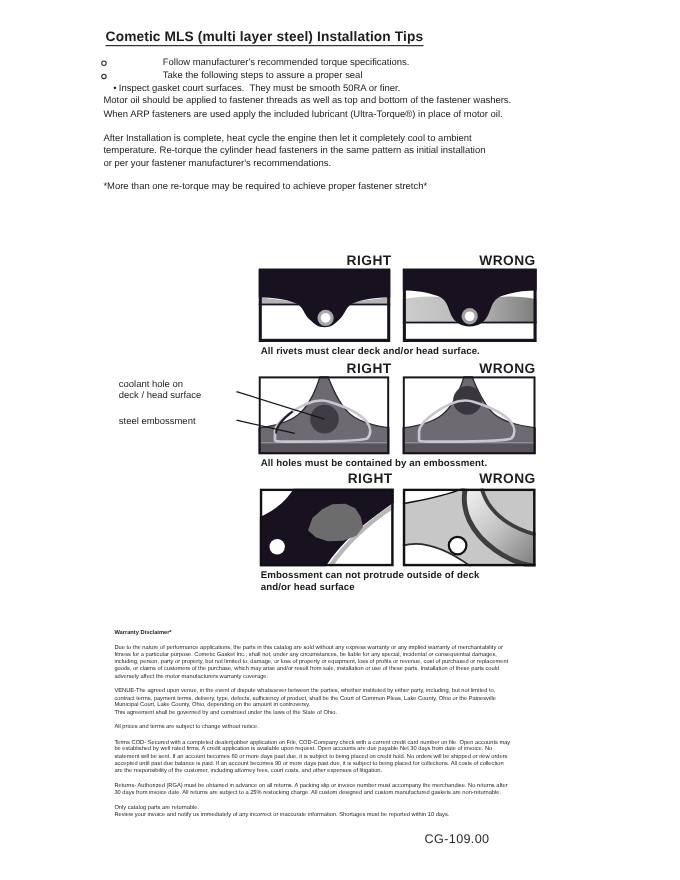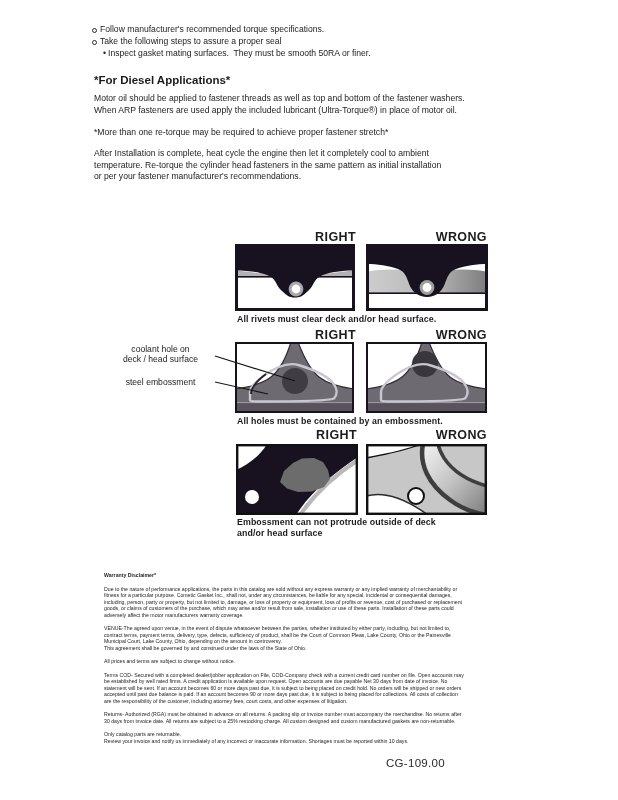--- a/index.html
+++ b/index.html
@@ -8,71 +8,71 @@
     font-family:"Liberation Sans",sans-serif;color:#1c1c1c;overflow:hidden;
   }
   
   .text-block{position:absolute;left:92px;top:24px;width:452px;}
   .title{
     font-size:12.5px;font-weight:bold;margin:0 0 9px 4px;
     display:inline-block;border-bottom:1.5px solid #1c1c1c;padding-bottom:1px;
     letter-spacing:.1px;
   }
   .bullets{font-size:8.6px;line-height:11.8px;}
-  .b1{display:flex;align-items:flex-start;}
+  .b1{display:flex;align-items:flex-start;gap:48px;}
   .circ{flex:none;width:3px;height:3px;border:1px solid #2a2a2a;border-radius:50%;margin:4px 3px 0 0;}
   .b2{display:flex;align-items:flex-start;padding-left:11px;}
   .dot{flex:none;margin:0 2px 0 0;}
   .dot::before{content:"•";font-size:8.6px;}
   .pre{white-space:pre-wrap;}
   .diesel-h{font-size:11.5px;font-weight:bold;margin:15px 0 7px 2px;}
   p.body{font-size:8.6px;line-height:11.6px;margin:0 0 10px 2px;white-space:pre-line;}
   
   .lbl{position:absolute;width:122px;text-align:right;font-size:12.5px;font-weight:bold;letter-spacing:.4px;}
   .box{position:absolute;}
   .box svg{display:block;}
   .cap{position:absolute;font-size:8.8px;font-weight:bold;letter-spacing:.1px;}
   .cap3{width:200px;line-height:10.5px;}
-  .ann{position:absolute;left:108px;width:105px;text-align:center;font-size:8.6px;line-height:10px;white-space:pre-line;}
+  .ann{position:absolute;left:108px;width:105px;text-align:left;font-size:8.6px;line-height:10px;white-space:pre-line;}
   .leaders{position:absolute;left:0;top:0;pointer-events:none;}
   
   .warranty{position:absolute;left:104px;top:572px;width:416px;font-size:5.2px;line-height:6.5px;color:#242424;}
   .warranty .wh{font-weight:bold;margin:0 0 7px;}
   .warranty p{margin:0 0 7px;white-space:pre-line;}
   
   .code{position:absolute;left:386px;top:757px;font-size:11.5px;letter-spacing:.3px;color:#2a2a2a;}
 </style>
 </head>
 <body>
 
 <div class="page">
 
   <div class="text-block">
+    <div class="title">Cometic MLS (multi layer steel) Installation Tips</div>
     <div class="bullets">
       <div class="b1">
         <span class="circ"></span>
         <span class="pre">Follow manufacturer's recommended torque specifications.</span>
       </div>
       <div class="b1">
         <span class="circ"></span>
         <span class="pre">Take the following steps to assure a proper seal</span>
       </div>
       <div class="b2">
         <span class="dot"></span>
-        <span class="pre">Inspect gasket mating surfaces.  They must be smooth 50RA or finer.</span>
+        <span class="pre">Inspect gasket court surfaces.  They must be smooth 50RA or finer.</span>
       </div>
     </div>
 
-    <div class="diesel-h">*For Diesel Applications*</div>
     <p class="body">Motor oil should be applied to fastener threads as well as top and bottom of the fastener washers.
 When ARP fasteners are used apply the included lubricant (Ultra-Torque®) in place of motor oil.</p>
-    <p class="body">*More than one re-torque may be required to achieve proper fastener stretch*</p>
     <p class="body">After Installation is complete, heat cycle the engine then let it completely cool to ambient
 temperature. Re-torque the cylinder head fasteners in the same pattern as initial installation
 or per your fastener manufacturer's recommendations.</p>
+    <p class="body">*More than one re-torque may be required to achieve proper fastener stretch*</p>
   </div>
 
   <div class="lbl" style="left:234px;top:230px;">RIGHT</div>
   <div class="lbl" style="left:365px;top:230px;">WRONG</div>
 
   <div class="box" style="left:235px;top:244px;">
     <svg width="120" height="67" viewBox="0 0 120 67">
       <rect width="120" height="67" fill="#fff"></rect>
       <polygon points="2,26.5 40,31 40,32.5 2,32.5" fill="#b3b3b3"></polygon>
       <polygon points="118,26.5 80,31 80,32.5 118,32.5" fill="#b3b3b3"></polygon>

